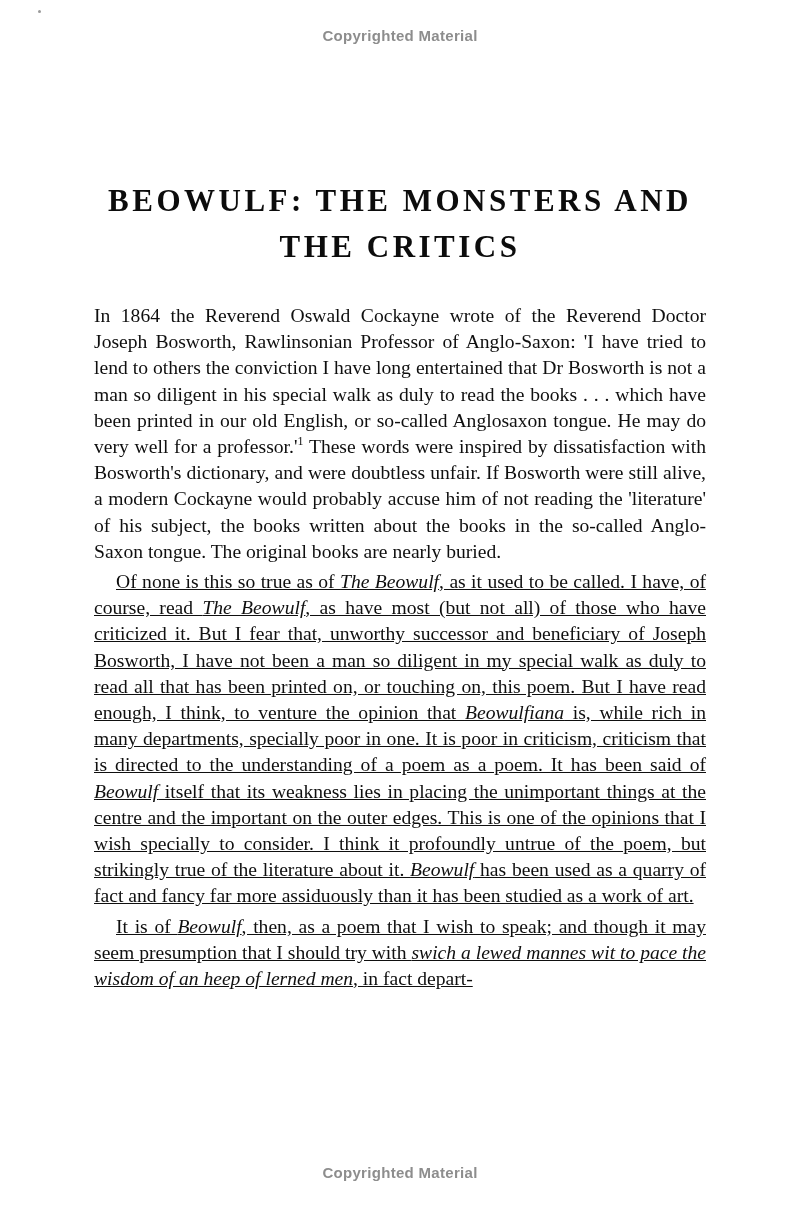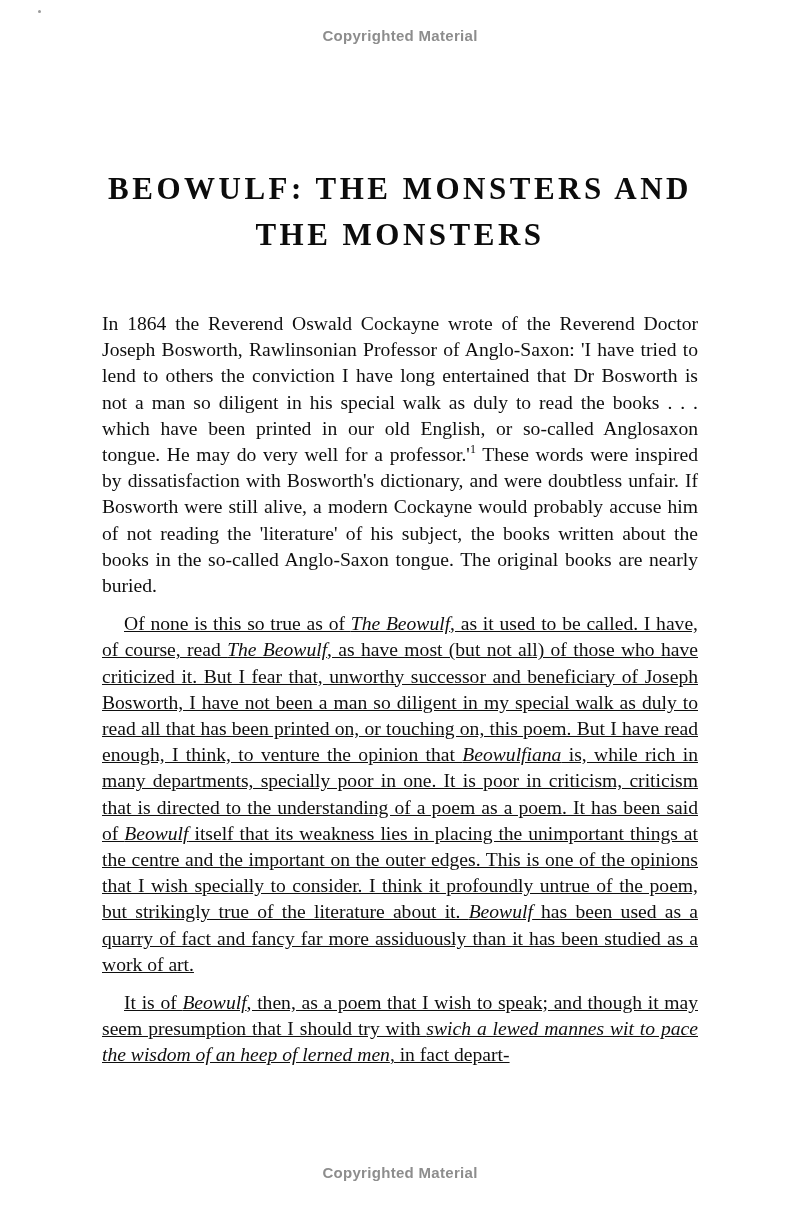--- a/index.html
+++ b/index.html
@@ -37,42 +37,42 @@
     letter-spacing: 0.3px;
   }
   .watermark.top { top: 27px; }
   .watermark.bottom { top: 1164px; }
 
   .title {
     position: absolute;
     top: 166px;
     left: 60px;
     right: 60px;
-    margin: 0;
+    margin: 12px;
     text-align: center;
     font-family: "Liberation Serif", serif;
     font-size: 31px;
     font-weight: bold;
     letter-spacing: 3.5px;
     line-height: 46px;
     color: #0c0c0c;
   }
 
   .body-text {
     position: absolute;
     top: 299px;
     left: 90px;
     width: 620px;
     font-size: 19.6px;
     line-height: 26.2px;
     text-align: justify;
     color: #0f0f0f;
   }
   .body-text p {
-    margin: 12px;
+    margin: 4px;
   }
   .body-text p.indent {
     text-indent: 22px;
     text-decoration: underline;
   }
   .body-text em {
     font-style: italic;
   }
   .body-text sup {
     font-size: 12px;
@@ -83,21 +83,21 @@
 </head>
 <body>
 
 <div class="page">
   <div class="corner-mark"></div>
 
   <div class="watermark top">Copyrighted Material</div>
 
   <h1 class="title">
     <span>BEOWULF: THE MONSTERS AND</span><br>
-    <span>THE MONSTERS</span>
+    <span>THE CRITICS</span>
   </h1>
 
   <div class="body-text">
       <p><span>In 1864 the Reverend Oswald Cockayne wrote of the Reverend Doctor Joseph Bosworth, Rawlinsonian Professor of Anglo-Saxon: 'I have tried to lend to others the conviction I have long entertained that Dr Bosworth is not a man so diligent in his special walk as duly to read the books . . . which have been printed in our old English, or so-called Anglosaxon tongue. He may do very well for a professor.'</span><sup>1</sup><span> These words were inspired by dissatisfaction with Bosworth's dictionary, and were doubtless unfair. If Bosworth were still alive, a modern Cockayne would probably accuse him of not reading the 'literature' of his subject, the books written about the books in the so-called Anglo-Saxon tongue. The original books are nearly buried.</span></p>
       <p class="indent"><span>Of none is this so true as of </span><em>The Beowulf</em><span>, as it used to be called. I have, of course, read </span><em>The Beowulf</em><span>, as have most (but not all) of those who have criticized it. But I fear that, unworthy successor and beneficiary of Joseph Bosworth, I have not been a man so diligent in my special walk as duly to read all that has been printed on, or touching on, this poem. But I have read enough, I think, to venture the opinion that </span><em>Beowulfiana</em><span> is, while rich in many departments, specially poor in one. It is poor in criticism, criticism that is directed to the understanding of a poem as a poem. It has been said of </span><em>Beowulf</em><span> itself that its weakness lies in placing the unimportant things at the centre and the important on the outer edges. This is one of the opinions that I wish specially to consider. I think it profoundly untrue of the poem, but strikingly true of the literature about it. </span><em>Beowulf</em><span> has been used as a quarry of fact and fancy far more assiduously than it has been studied as a work of art.</span></p>
       <p class="indent"><span>It is of </span><em>Beowulf</em><span>, then, as a poem that I wish to speak; and though it may seem presumption that I should try with </span><em>swich a lewed mannes wit to pace the wisdom of an heep of lerned men</em><span>, in fact depart-</span></p>
     </div>
 
   <div class="watermark bottom">Copyrighted Material</div>
 </div>

